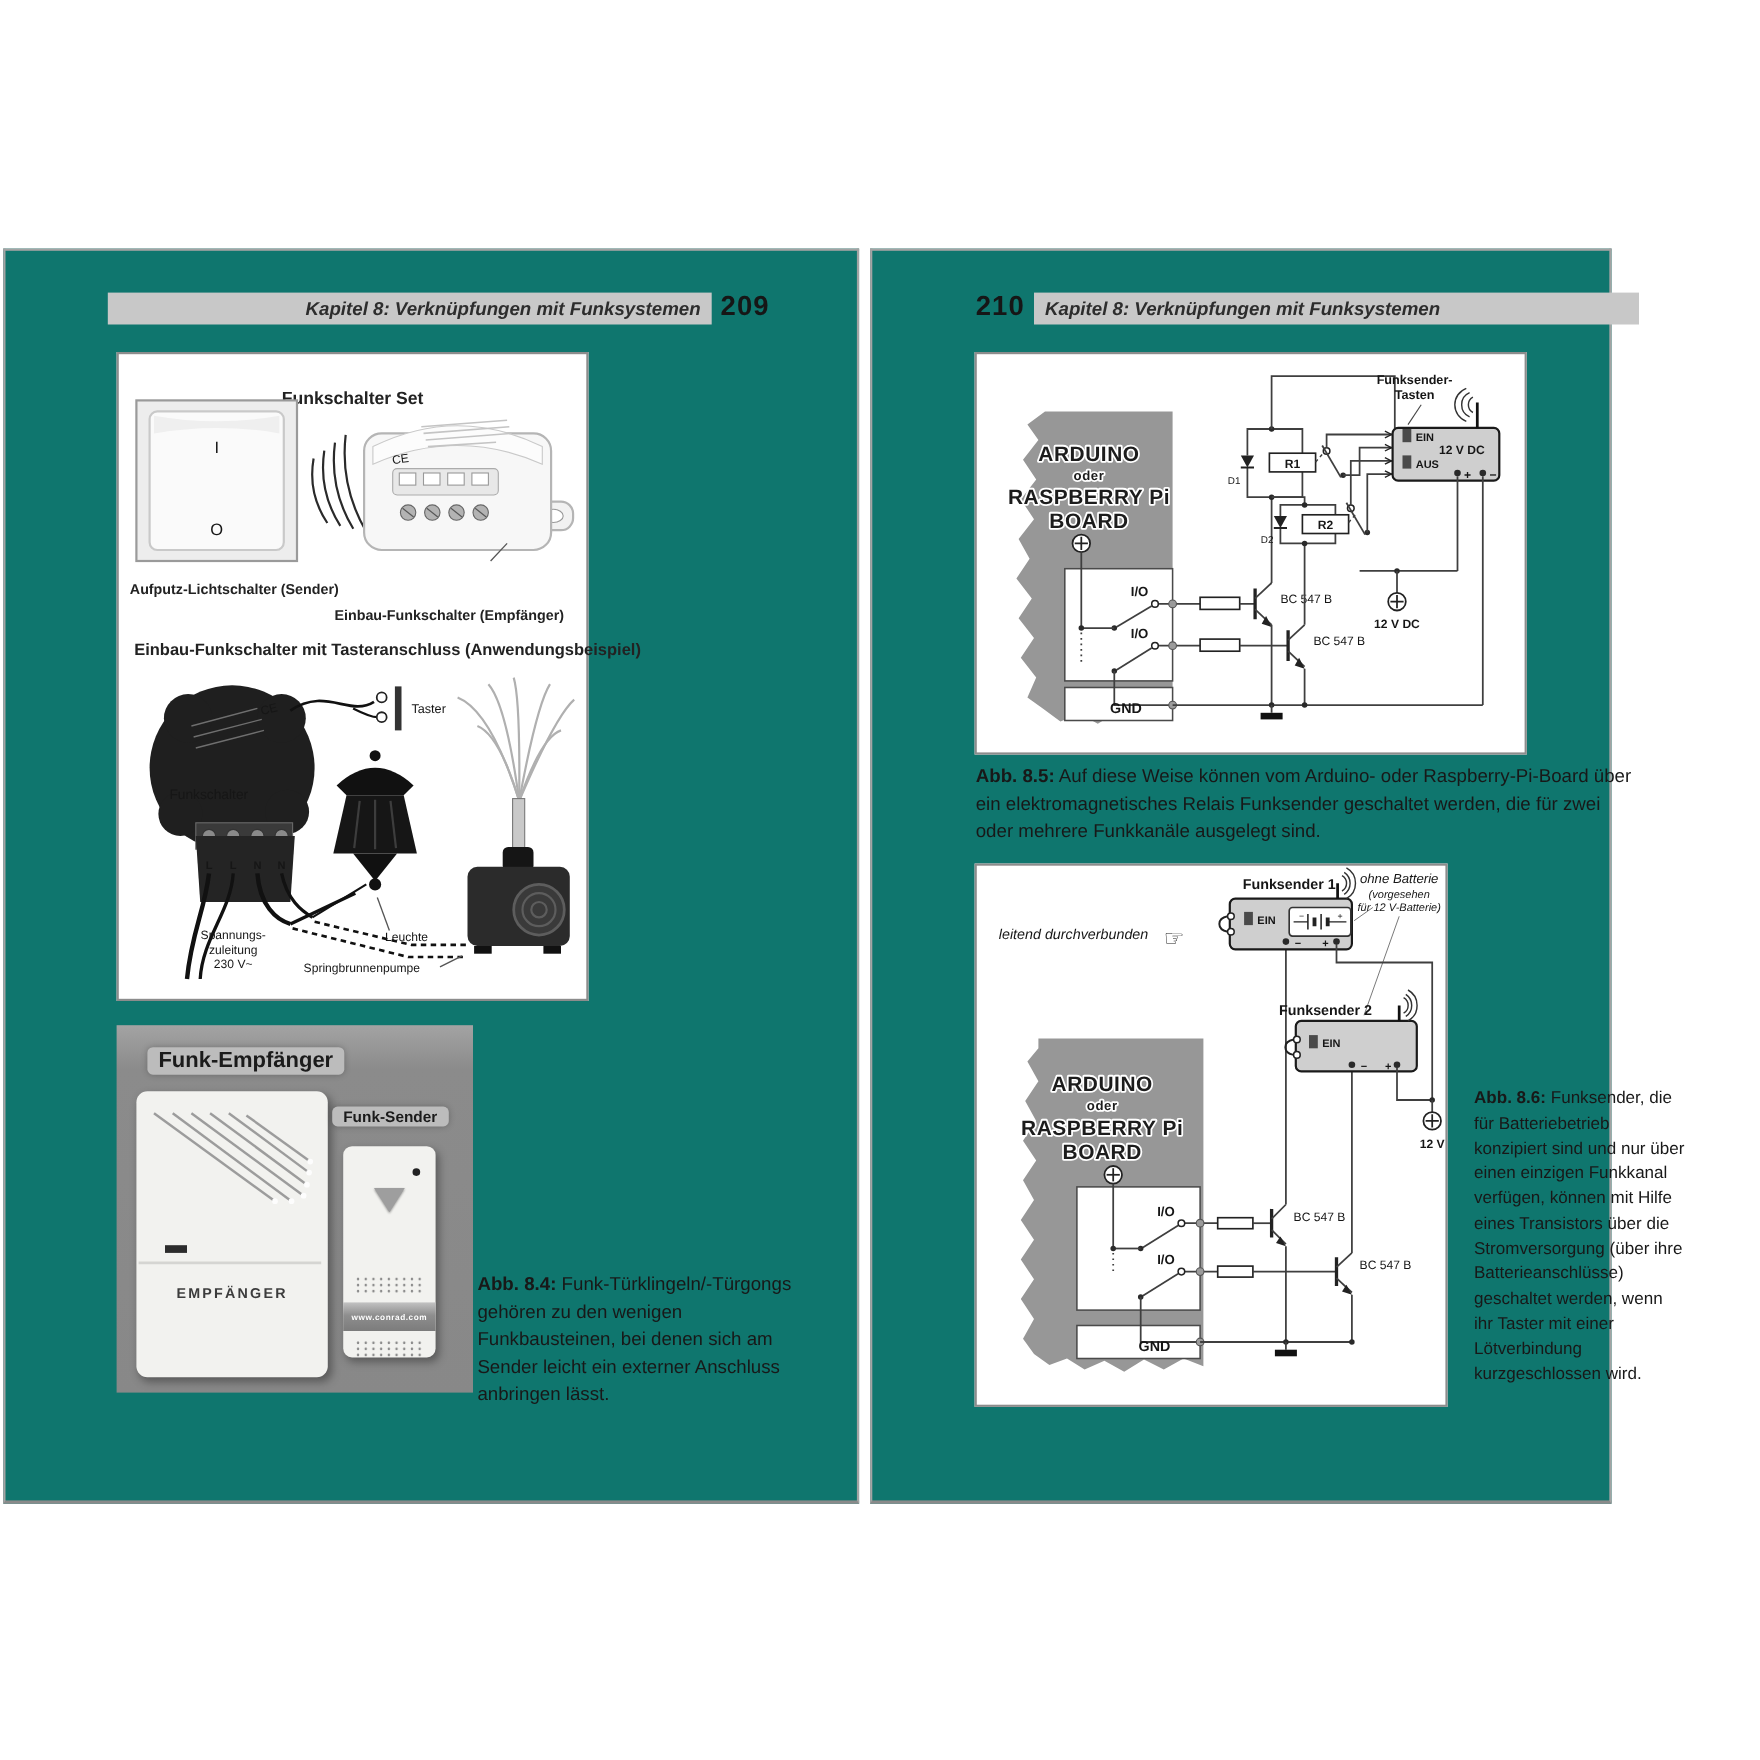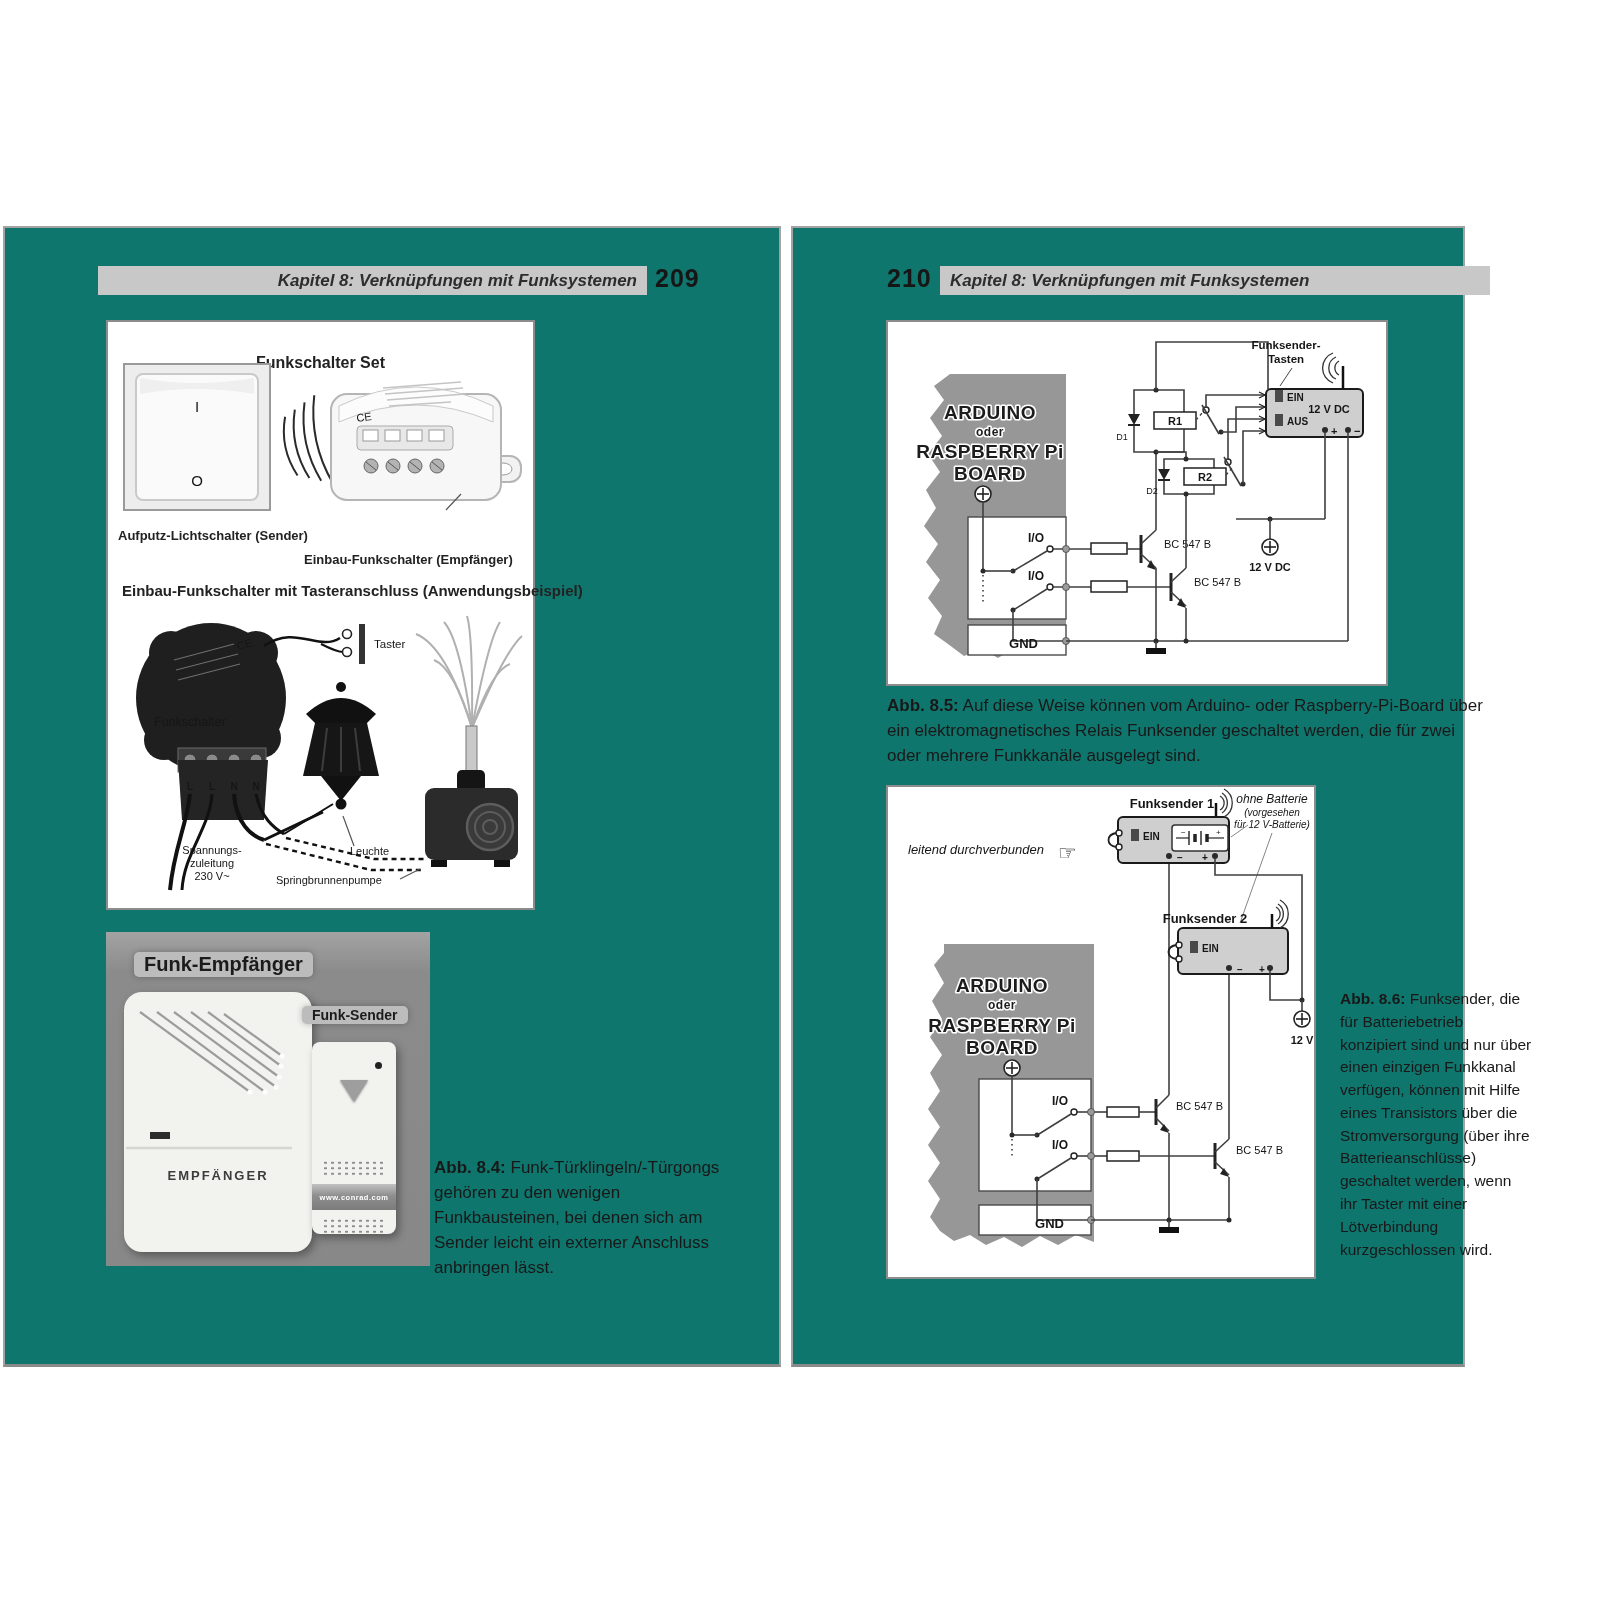--- a/index.html
+++ b/index.html
@@ -184,21 +184,21 @@
         <text x="160" y="276">Springbrunnenpumpe</text>
       </g>
       <line x1="238" y1="238" x2="227" y2="208" stroke="#555" stroke-width="1.2"></line>
       <line x1="284" y1="271" x2="304" y2="261" stroke="#555" stroke-width="1.2"></line>
     </svg>
   </div>
 
 
   <div class="photo" style="left:101px;top:704px;width:324px;height:334px;">
     <div class="chip" style="left:28px;top:20px;font-size:20px;">Funk-Empfänger</div>
-    <div class="device" style="left:18px;top:60px;width:188px;height:260px;border-radius:18px;">
+    <div class="device" style="left:18px;top:60px;width:174px;height:260px;">
       <svg width="170" height="260" viewBox="0 0 170 260" style="left:0;top:0;">
         <g stroke="#9c9c9c" stroke-width="2.2">
           <line x1="16" y1="20" x2="126" y2="100"></line>
             <line x1="33" y1="20" x2="141" y2="100"></line>
           <line x1="50" y1="20" x2="152" y2="95"></line>
             <line x1="67" y1="20" x2="155" y2="85"></line>
           <line x1="84" y1="20" x2="157" y2="74"></line>
             <line x1="100" y1="22" x2="158" y2="64"></line>
         </g>
         <g fill="#fdfdfd">

